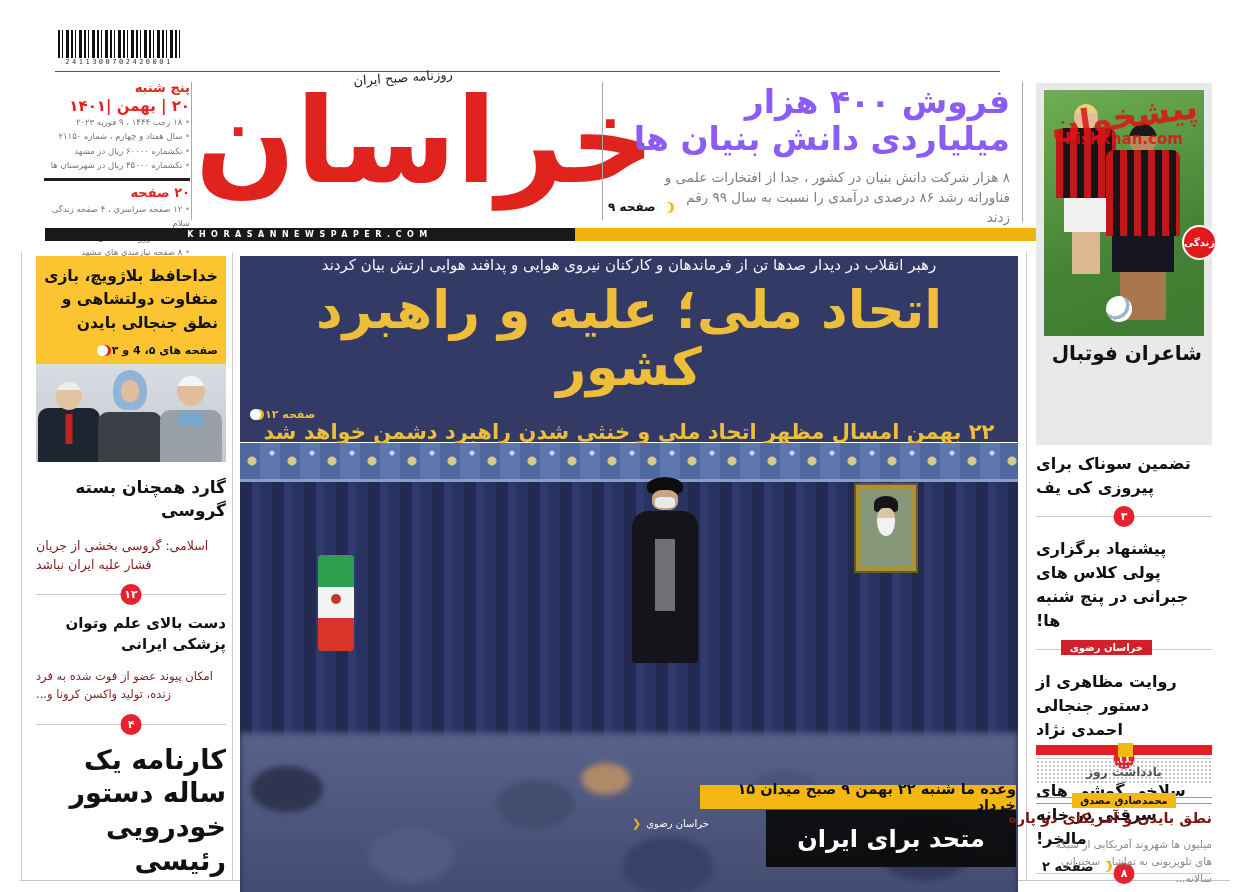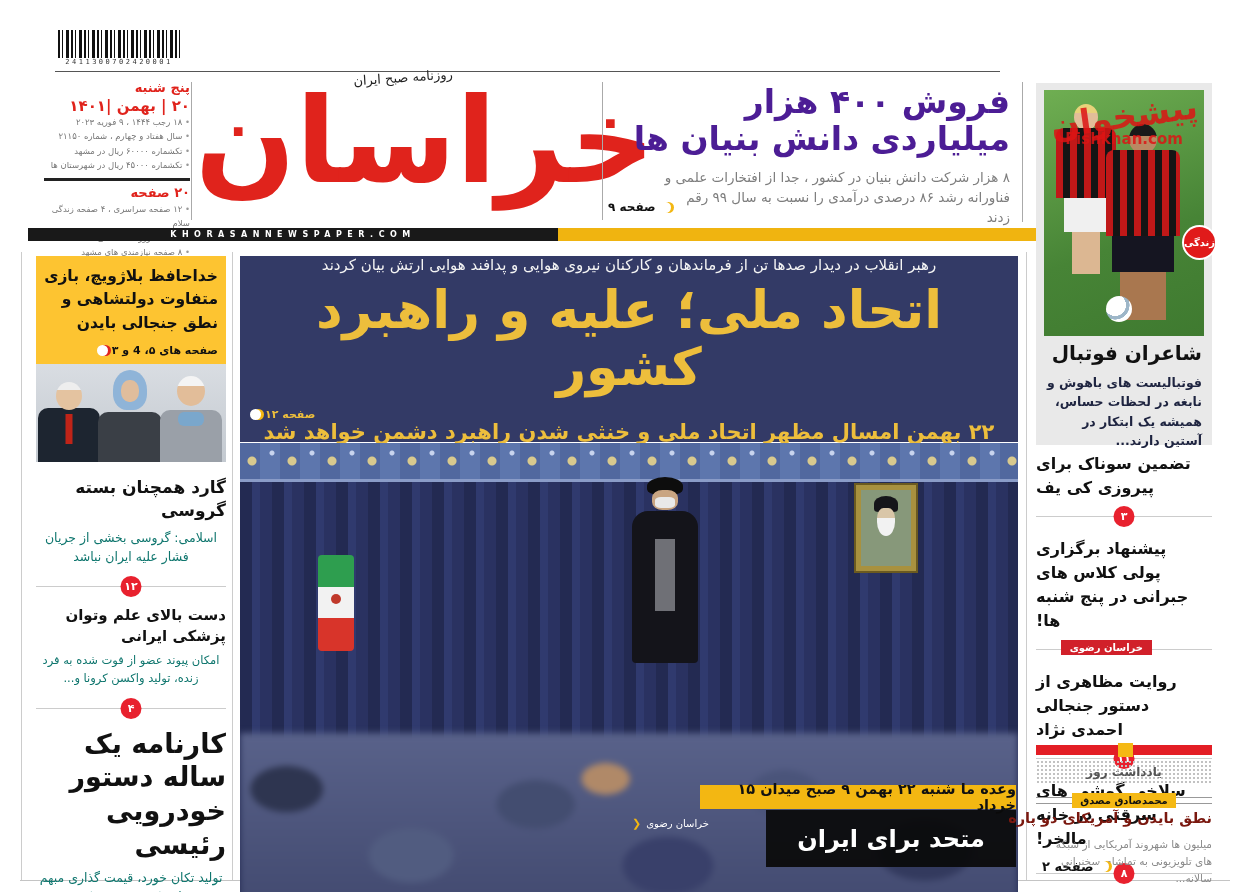--- a/index.html
+++ b/index.html
@@ -19,29 +19,29 @@
   .info-line{font-size:8.5px;color:#777;line-height:1.7;}
   .info-line::before{content:"• ";color:#999;}
   .mast-div{height:3px;background:#222;margin:5px 0 4px;}
   .pages-label{color:#e0231c;font-weight:bold;font-size:13px;margin-bottom:2px;}
   .v-rule{width:1px;background:#aaa;}
   .tagline{left:338px;top:70px;width:130px;font-size:13px;color:#222;transform:rotate(-4deg);text-align:center;}
   .logo{left:195px;top:66px;width:390px;height:160px;color:#e0231c;font-size:118px;line-height:150px;
         text-align:center;font-weight:bold;}
   
   .top-story{left:608px;top:84px;width:402px;}
-  .ts-head{font-size:33px;font-weight:bold;line-height:1.12;text-align:right;color:#4c1d95;}
+  .ts-head{font-size:33px;font-weight:bold;line-height:1.12;text-align:right;color:#8b5cf6;}
   .ts-sub{margin-top:9px;font-size:13.5px;color:#7d7d7d;text-align:right;line-height:1.5;padding-left:56px;}
   .pageref{display:inline-flex;align-items:center;gap:4px;font-size:12px;font-weight:bold;color:#111;}
   .cres{display:inline-block;width:11px;height:11px;border-radius:50%;background:#fff;flex:0 0 auto;}
   .cres-y{box-shadow:3px 0 0 0 #f3b712;}
   .cres-r{box-shadow:3px 0 0 0 #e0231c;}
   .ts-page{left:608px;top:196px;}
   
-  .site-bar{left:28px;top:228px;width:1105px;height:13px;display:flex;}
+  .site-bar{left:45px;top:228px;width:1105px;height:13px;display:flex;}
   .site-black{width:530px;background:#191919;color:#fff;font-size:8px;letter-spacing:5.5px;
       display:flex;align-items:center;justify-content:center;font-weight:bold;}
   .site-yellow{flex:1;background:#f0b410;}
   
   .col-rule{top:252px;height:628px;}
   .bottom-rule{left:20px;top:880px;width:1210px;height:1px;background:#c4c4c4;}
   
   .leftcol{left:36px;top:256px;width:190px;}
   .promo{background:#fdc431;padding:9px 8px 6px;}
   .promo-head{font-size:15.5px;font-weight:bold;line-height:1.5;text-align:right;color:#111;}
@@ -57,21 +57,21 @@
   .f-biden .tie{position:absolute;bottom:18px;left:50%;transform:translateX(-50%);width:7px;height:30px;background:#c02418;}
   .f-woman{left:62px;width:64px;height:92px;}
   .f-woman .head{top:0;width:34px;height:40px;background:#8fb4d8;border-radius:50% 50% 40% 40%;}
   .f-woman .face{position:absolute;top:10px;left:50%;transform:translateX(-50%);width:18px;height:22px;background:#e0bd9c;border-radius:45%;}
   .f-woman .body{height:50px;background:#3a3f46;}
   .f-man{left:124px;width:62px;height:86px;}
   .f-man .head{top:0;width:28px;height:30px;background:linear-gradient(#f4f4f4 0 32%,#e2bd99 32%);}
   .f-man .body{height:52px;background:#9aa0a8;}
   .f-man .scarf{position:absolute;bottom:36px;left:50%;transform:translateX(-50%);width:26px;height:14px;background:#7aa7cc;border-radius:6px;}
   .story-head{font-size:17px;font-weight:bold;text-align:right;line-height:1.35;margin-top:14px;color:#111;}
-  .story-sub{font-size:12.5px;color:#0f766e;text-align:center;line-height:1.55;margin-top:6px;}
+  .story-sub{font-size:12.5px;color:#7f1d1d;text-align:left;line-height:1.55;margin-top:14px;}
   .sep{position:relative;height:1px;background:#ccc;margin:20px 0 18px;}
   .pgc{position:absolute;left:50%;top:-10px;transform:translateX(-50%);width:21px;height:21px;border-radius:50%;
        background:#e8212e;color:#fff;font-size:11px;font-weight:bold;display:flex;align-items:center;justify-content:center;}
   .story-head-sm{font-size:15px;}
   .story-sub-sm{font-size:11.5px;}
   .story-head-xl{font-size:27px;line-height:1.25;margin-top:10px;}
   
   .lead-box{left:240px;top:256px;width:778px;height:186px;background:#333a66;color:#fff;text-align:center;}
   .lead-kicker{font-size:15px;color:#f5f5f5;}
   .lead-head{margin-top:8px;font-size:52px;font-weight:bold;color:#edbe3c;line-height:1.1;}
@@ -313,21 +313,20 @@
           <span class="shorts"></span>
           <span class="legs"></span>
         </div>
       <div class="ball"></div>
       <div class="wm">
         <div class="wm-fa">پیشخوان</div>
         <div class="wm-en">Pishkhan.com</div>
       </div>
     </div>
     <div class="fb-title rtl">شاعران فوتبال</div>
-    <div class="fb-sub rtl">فوتبالیست های باهوش و نابغه در لحظات حساس، همیشه یک ابتکار در آستین دارند...</div>
   </div>
   <div class="abs life-badge">زندگی</div>
 
   <div class="abs briefs rtl">
     <div class="brief-head">تضمین سوناک برای پیروزی کی یف</div>
     <div class="brief-sep">
       <span class="pgc">۳</span>
     </div>
     <div class="brief-head">پیشنهاد برگزاری پولی کلاس های جبرانی در پنج شنبه ها!</div>
     <div class="brief-sep">

